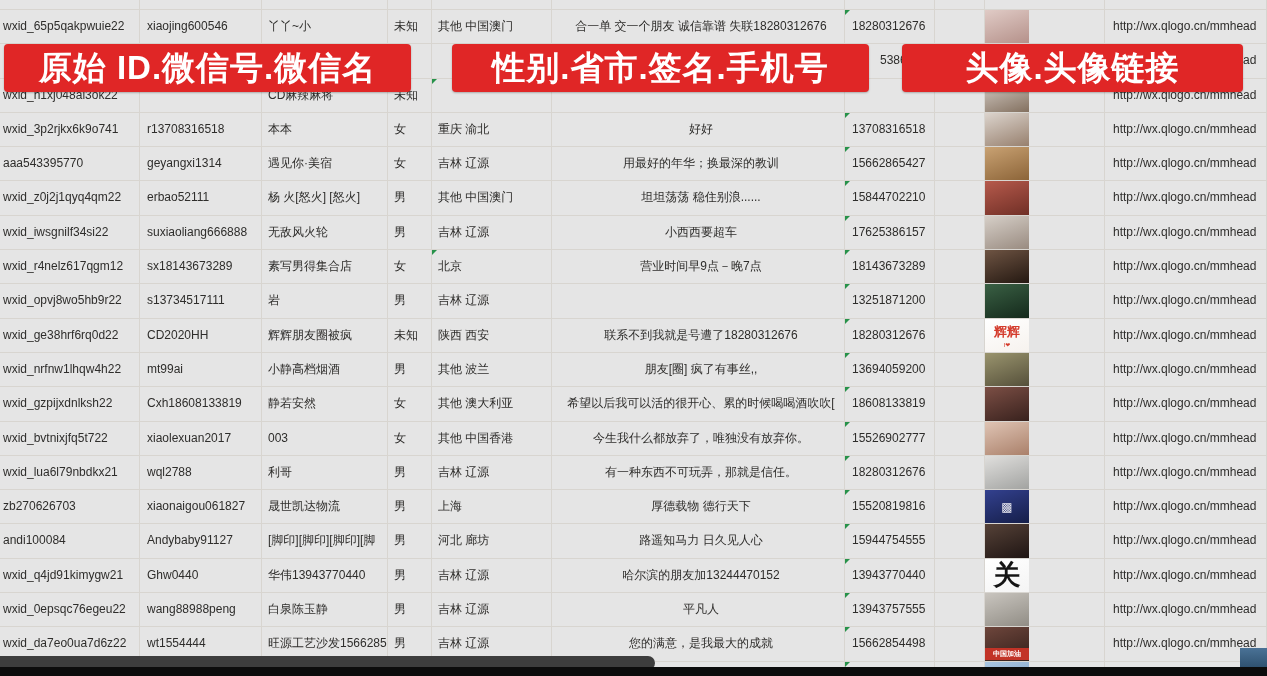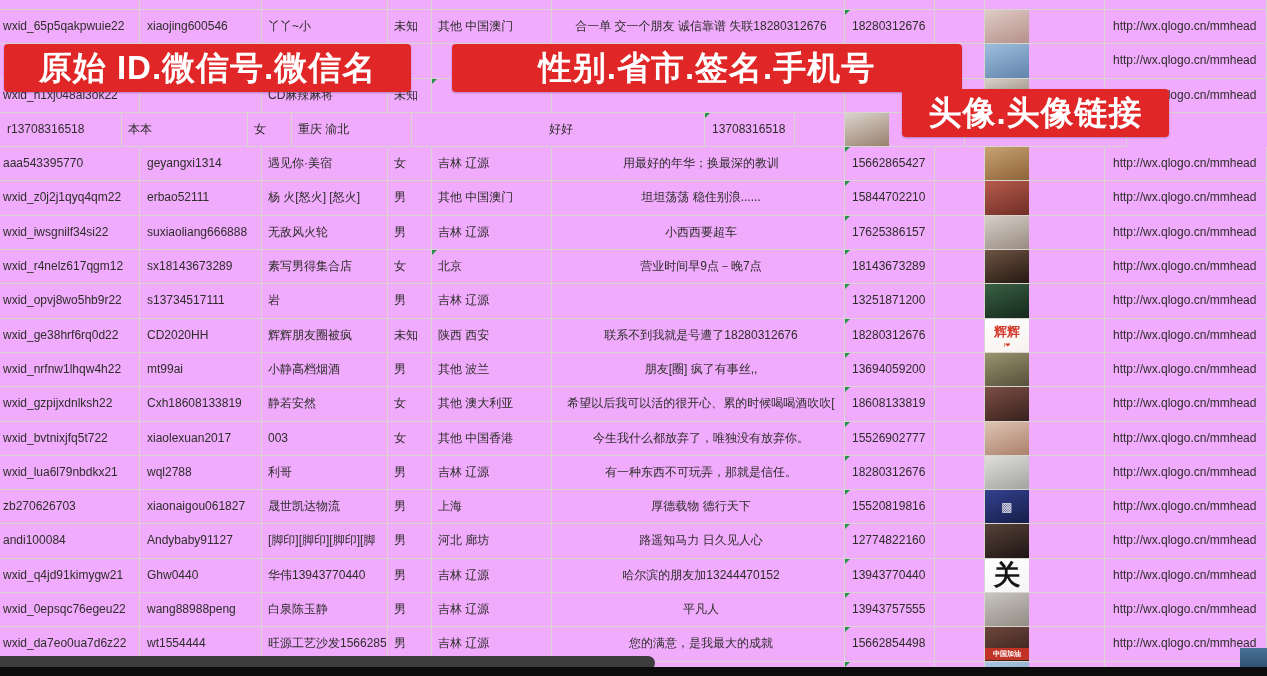--- a/index.html
+++ b/index.html
@@ -1,18 +1,18 @@
 <!DOCTYPE html>
 <html><head>
 <meta charset="utf-8">
 <style>
   html,body{margin:0;padding:0;background:#222;}
   .sheet{
     position:relative;width:1267px;height:676px;overflow:hidden;
-    background:#f0abfc;
+    background:#e5e5e5;
     font-family:"Liberation Sans","DejaVu Sans",sans-serif;
     color:#2e2d2b;
   }
   #grid{position:absolute;left:0;top:0;}
   .row{display:flex;height:34.3px;}
   .row.stub{height:10px;}
   .cell{
     box-sizing:border-box;position:relative;
     border-right:1px solid #d8d5d0;border-bottom:1px solid #d8d5d0;
     font-size:12px;line-height:33px;white-space:nowrap;overflow:hidden;
@@ -44,22 +44,22 @@
   .avatar .av-label2{display:block;font-size:6px;}
   .banner{
     position:absolute;top:44px;height:48px;z-index:5;
     background:#e02626;border-radius:4px;
     color:#ffffff;font-weight:bold;font-size:33px;letter-spacing:1px;
     display:flex;align-items:center;justify-content:center;
     box-shadow:0 1px 2px rgba(0,0,0,0.25);
     white-space:nowrap;
   }
   #banner-id{left:4px;width:407px;}
-  #banner-profile{left:452px;width:510px;}
-  #banner-avatar{left:902px;width:267px;margin-top:45px;}
+  #banner-profile{left:452px;width:417px;}
+  #banner-avatar{left:902px;width:341px;}
   .bar-gray{
     position:absolute;left:0;top:656px;width:655px;height:14px;z-index:6;
     background:#3d3d3d;border-radius:0 8px 8px 0;
   }
   .bar-black{
     position:absolute;left:0;top:667px;width:1267px;height:9px;z-index:7;
     background:#0c0c0c;
   }
   .corner-frag{
     position:absolute;left:1240px;top:648px;width:27px;height:28px;z-index:6;
@@ -119,20 +119,21 @@
         <div class="cell c-region"><span></span><span class="tri"></span></div>
         <div class="cell c-sig"><span></span></div>
         <div class="cell c-phone"><span></span><span class="tri"></span></div>
         <div class="cell c-gap"></div>
         <div class="cell c-avatar">
           <div class="avatar" style="background: linear-gradient(160deg, rgb(216, 209, 203), rgb(131, 112, 95));"></div>
         </div>
         <div class="cell c-url"><span>http://wx.qlogo.cn/mmhead</span></div>
       </div>
       <div class="row">
+        <div class="cell c-wxid"><span>wxid_3p2rjkx6k9o741</span></div>
         <div class="cell c-wid"><span>r13708316518</span></div>
         <div class="cell c-name"><span>本本</span></div>
         <div class="cell c-gender"><span>女</span></div>
         <div class="cell c-region"><span>重庆 渝北</span></div>
         <div class="cell c-sig"><span>好好</span></div>
         <div class="cell c-phone"><span>13708316518</span><span class="tri"></span></div>
         <div class="cell c-gap"></div>
         <div class="cell c-avatar">
           <div class="avatar" style="background: linear-gradient(160deg, rgb(220, 212, 205), rgb(151, 128, 110));"></div>
         </div>
@@ -297,21 +298,21 @@
         </div>
         <div class="cell c-url"><span>http://wx.qlogo.cn/mmhead</span></div>
       </div>
       <div class="row">
         <div class="cell c-wxid"><span>andi100084</span></div>
         <div class="cell c-wid"><span>Andybaby91127</span></div>
         <div class="cell c-name"><span>[脚印][脚印][脚印][脚</span></div>
         <div class="cell c-gender"><span>男</span></div>
         <div class="cell c-region"><span>河北 廊坊</span></div>
         <div class="cell c-sig"><span>路遥知马力 日久见人心</span></div>
-        <div class="cell c-phone"><span>12774822160</span><span class="tri"></span></div>
+        <div class="cell c-phone"><span>15944754555</span><span class="tri"></span></div>
         <div class="cell c-gap"></div>
         <div class="cell c-avatar">
           <div class="avatar" style="background: linear-gradient(160deg, rgb(86, 66, 56), rgb(31, 21, 19));"></div>
         </div>
         <div class="cell c-url"><span>http://wx.qlogo.cn/mmhead</span></div>
       </div>
       <div class="row">
         <div class="cell c-wxid"><span>wxid_q4jd91kimygw21</span></div>
         <div class="cell c-wid"><span>Ghw0440</span></div>
         <div class="cell c-name"><span>华伟13943770440</span></div>

